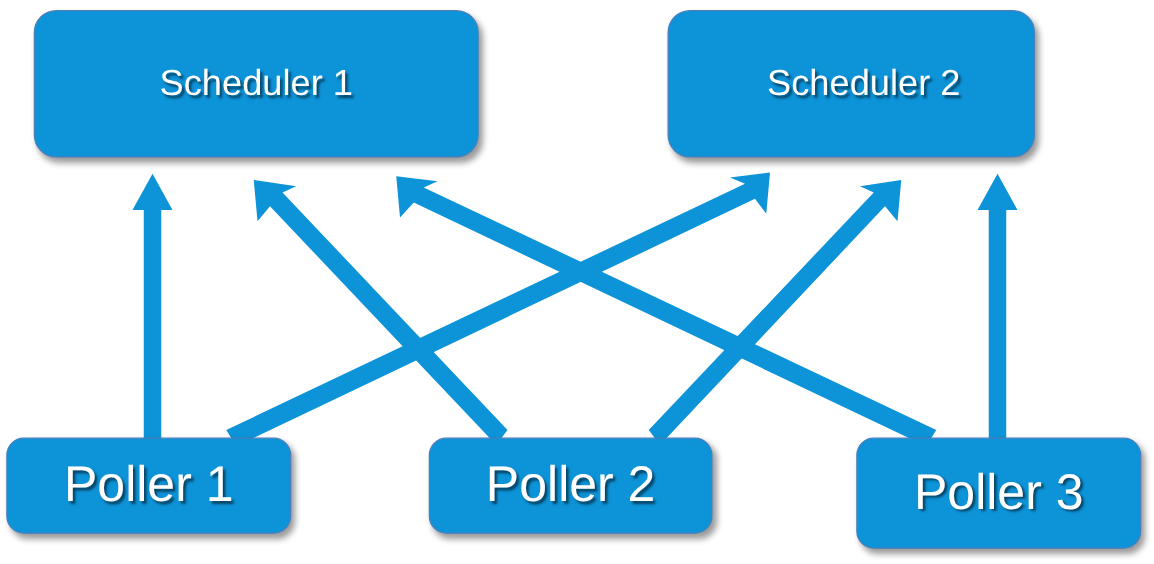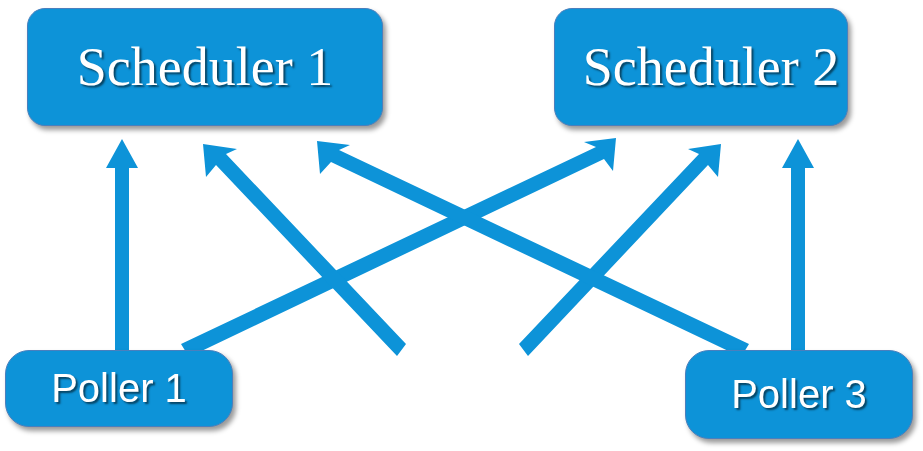--- a/index.html
+++ b/index.html
@@ -22,46 +22,45 @@
     left: 0;
     top: 0;
     width: 923px;
     height: 451px;
   }
   .node-box {
     position: absolute;
     box-sizing: border-box;
     background: #0d93d8;
     border: 1.5px solid #4a7fbd;
-    border-radius: 24px;
+    border-radius: 14px;
     display: flex;
     align-items: center;
     justify-content: center;
     color: #ffffff;
     box-shadow: 3px 4px 5px rgba(0,0,0,0.40);
     z-index: 5;
   }
   .node-label {
     color: #ffffff;
     text-shadow: 2px 2px 2px rgba(0,0,0,0.55);
     white-space: nowrap;
     letter-spacing: 0px;
   }
   .scheduler-box {
     border-radius: 18px;
   }
   .scheduler-box .node-label {
-    font-size: 54px;
-    font-family: Liberation Serif, serif;
+    font-size: 29px;
   }
   .poller-box .node-label {
     font-size: 40px;
   }
   #scheduler-1 { left: 27px;  top: 8px;   width: 356px; height: 118px; }
-  #scheduler-2 { left: 554px; top: 8px;   width: 294px; height: 118px; padding-left: 20px; }
+  #scheduler-2 { left: 534px; top: 8px;   width: 294px; height: 118px; padding-left: 20px; }
   #poller-1    { left: 5px;   top: 350px; width: 228px; height: 77px; }
   #poller-2    { left: 343px; top: 350px; width: 227px; height: 77px; }
   #poller-3    { left: 685px; top: 350px; width: 228px; height: 89px; }
 </style>
 </head>
 <body>
 
 <div id="canvas">
 
   <svg id="arrow-layer" viewBox="0 0 923 451" width="923" height="451" xmlns="http://www.w3.org/2000/svg">
@@ -89,18 +88,21 @@
   </div>
 
   <div class="node-box scheduler-box" id="scheduler-2">
     <span class="node-label">Scheduler  2</span>
   </div>
 
   <div class="node-box poller-box" id="poller-1">
     <span class="node-label">Poller 1</span>
   </div>
 
+  <div class="node-box poller-box" id="poller-2">
+    <span class="node-label">Poller 2</span>
+  </div>
 
   <div class="node-box poller-box" id="poller-3">
     <span class="node-label">Poller 3</span>
   </div>
 
 </div>
 
 </body></html>

